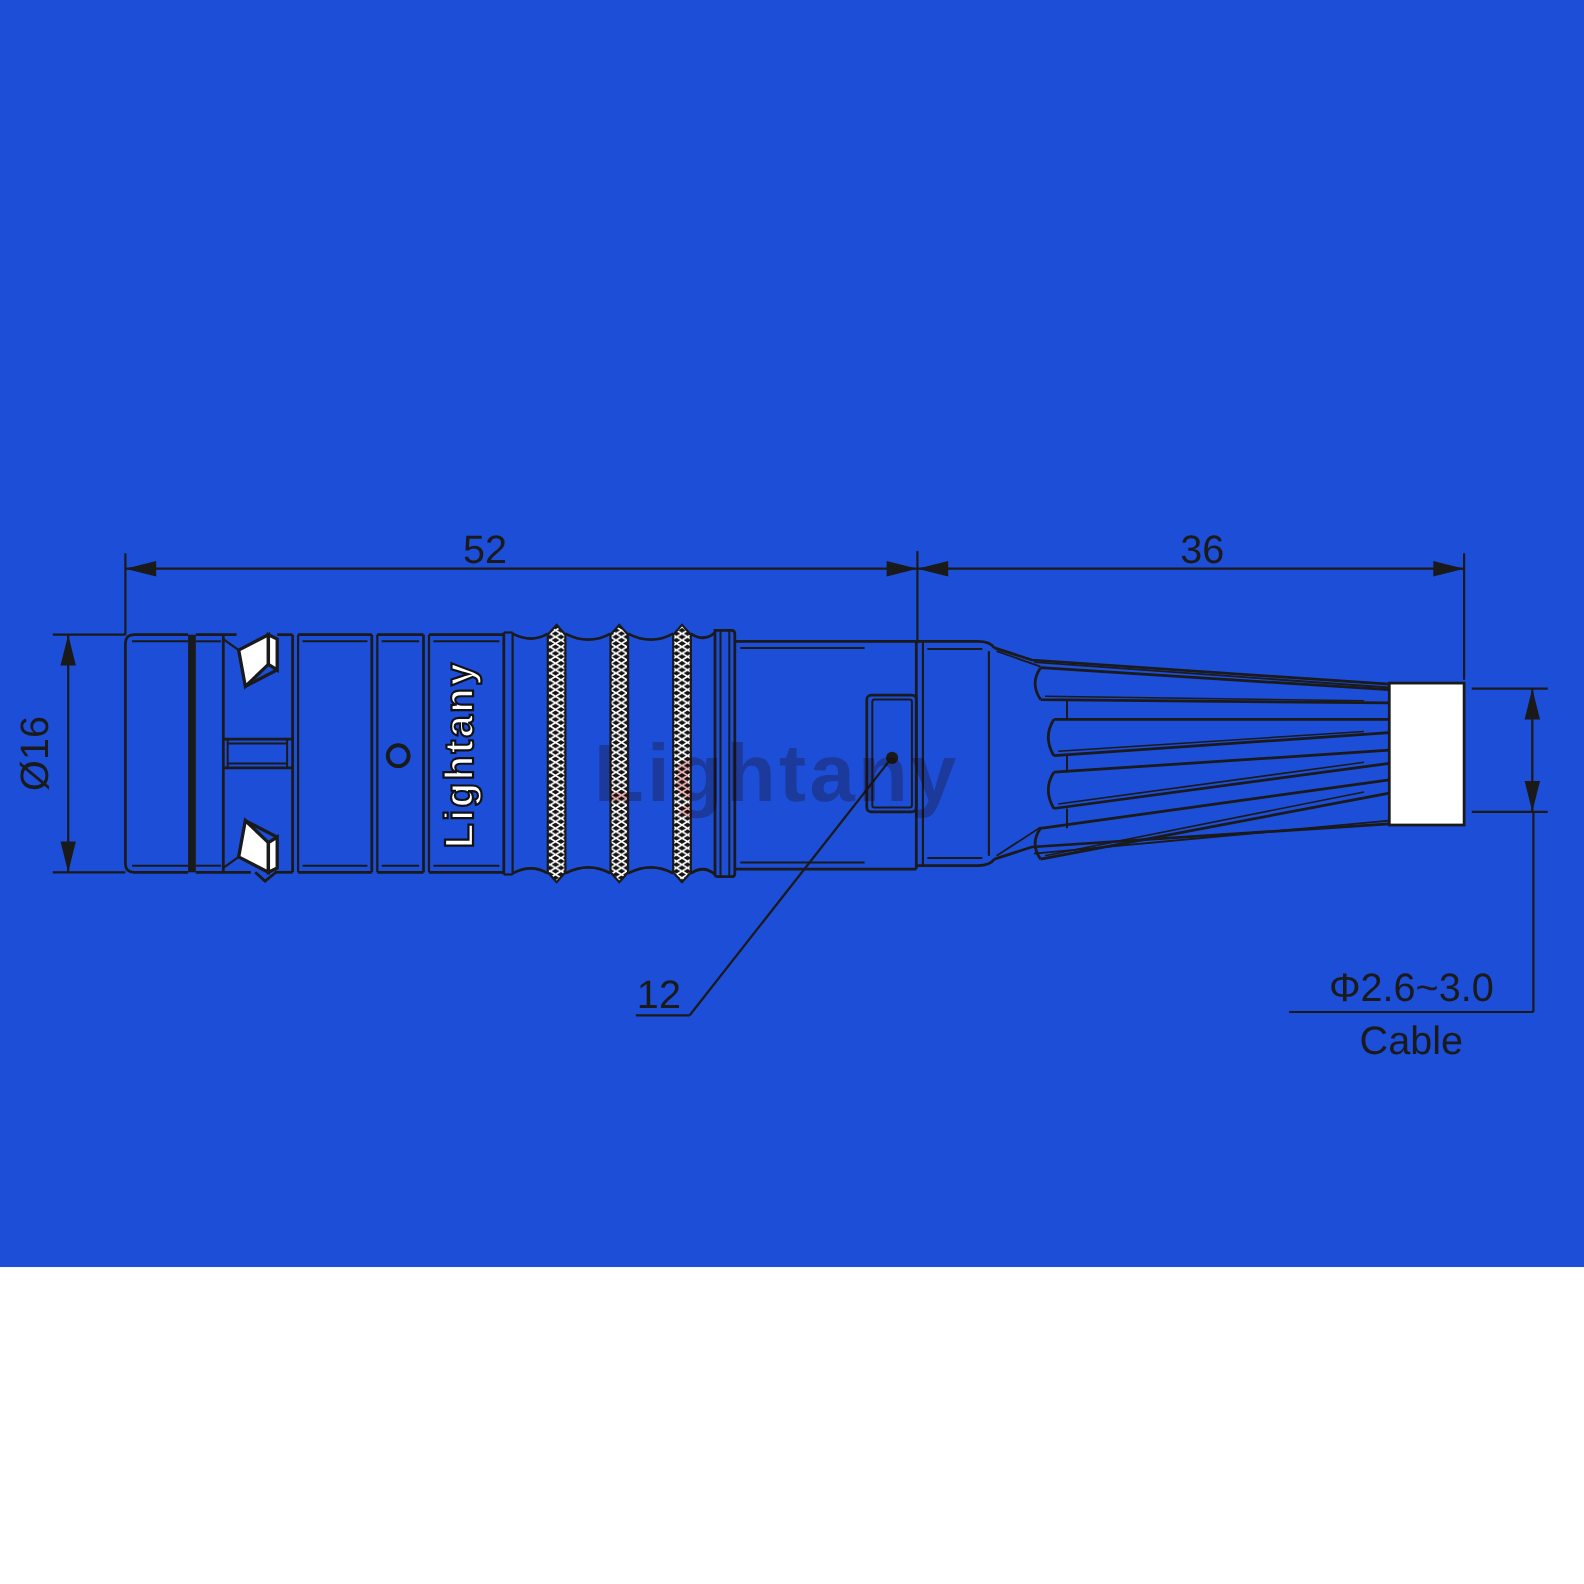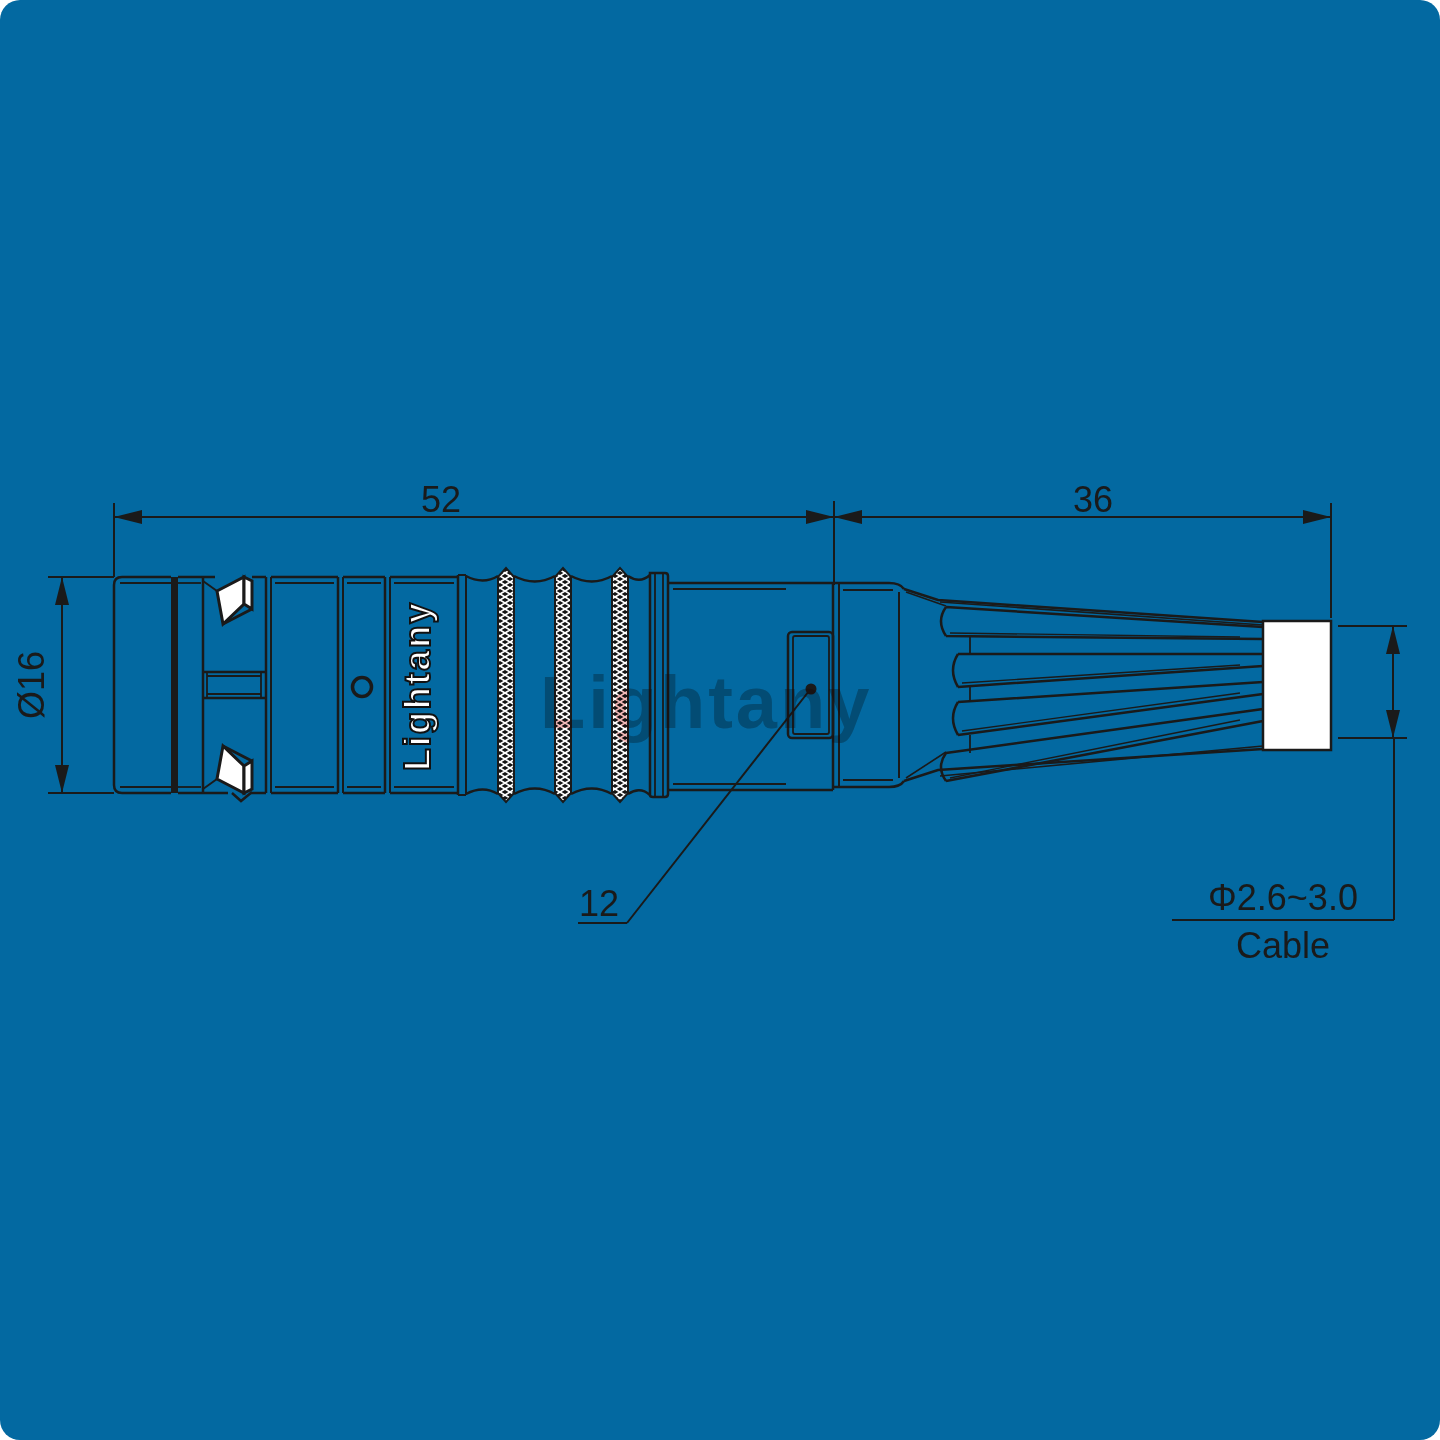--- a/index.html
+++ b/index.html
@@ -1,19 +1,18 @@
 <!DOCTYPE html>
 <html><head>
 <meta charset="utf-8">
 <style>
   html,body{margin:0;padding:0;background:#fff;}
   .stage{
-    position:relative;width:1440px;height:1440px;background:#0369a1;overflow:hidden;
+    position:relative;width:1440px;height:1152px;background:#1d4ed8;overflow:hidden;
     font-family:"Liberation Sans", sans-serif;
-    border-radius:20px;
   }
   svg{position:absolute;left:0;top:0;}
   svg text{font-family:"Liberation Sans", sans-serif;fill:#1a1a1a;}
   .dim-text{font-size:36px;}
   .brand-vertical{
     font-size:37px;font-weight:bold;letter-spacing:2px;
     fill:#ffffff;stroke:#111111;stroke-width:2px;
   }
   .watermark{
     position:absolute;left:540px;top:660px;width:320px;

